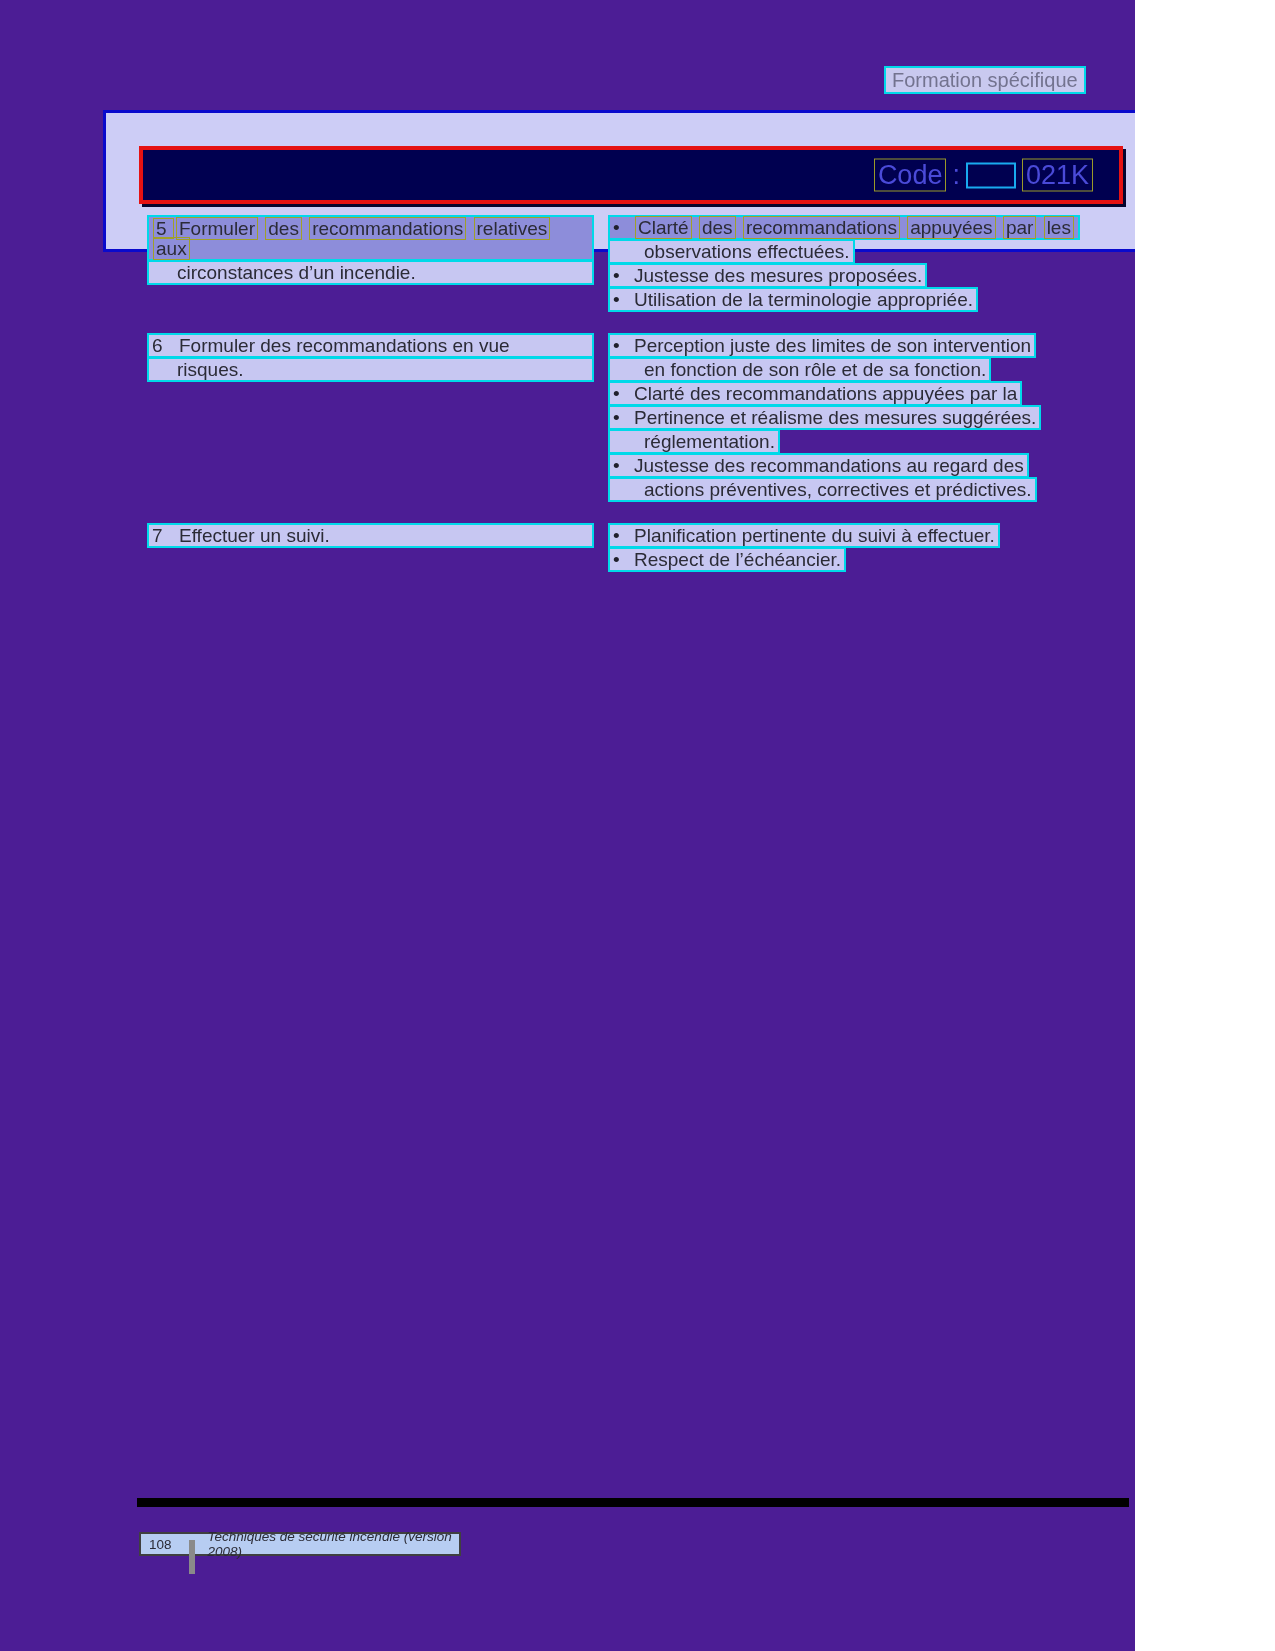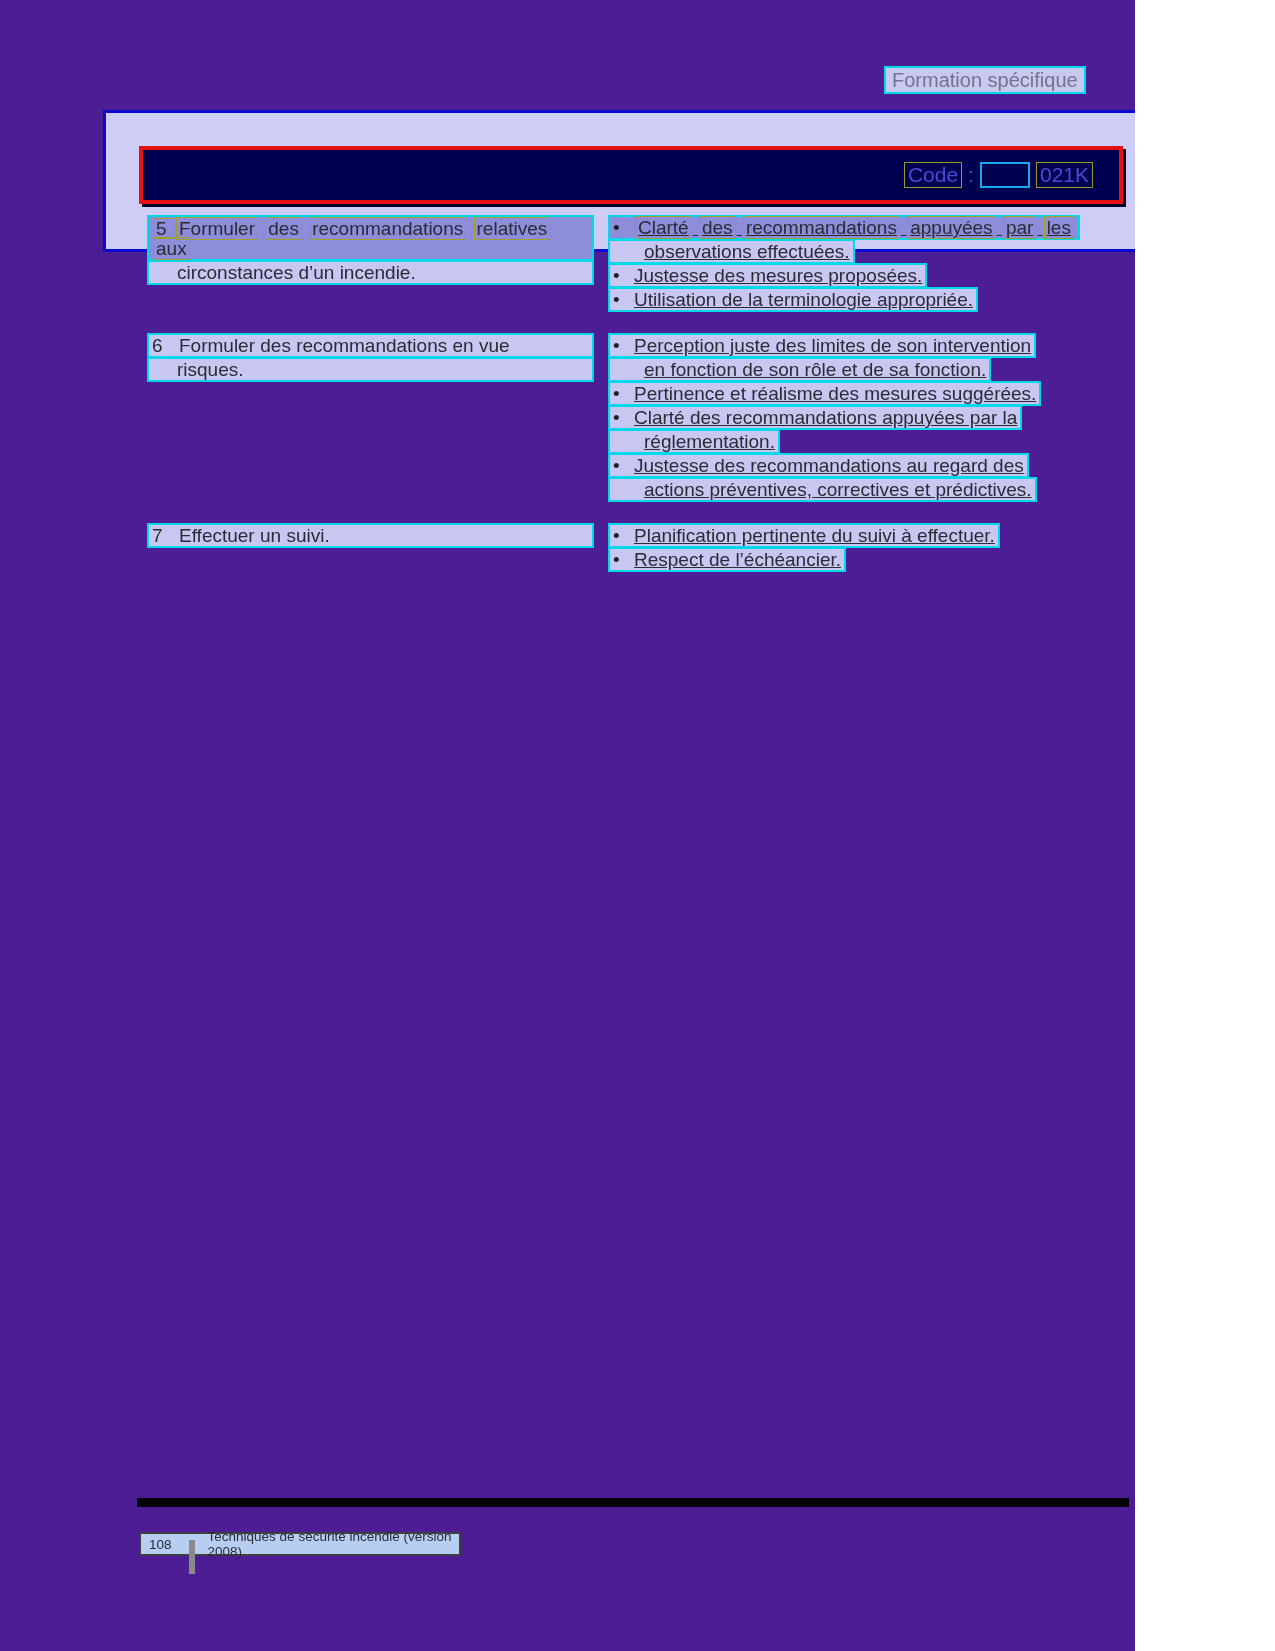--- a/index.html
+++ b/index.html
@@ -11,47 +11,47 @@
         background:#c9c9ef;border:2px solid #00d9e9;color:#73738f;
         font-size:20px;line-height:22px;}
 
   
   .panel{position:absolute;left:103px;top:110px;width:1059px;height:136px;
         background:#cdcdf6;border:3px solid #0a0acc;}
   .banner{position:absolute;left:33px;top:33px;width:976px;height:50px;
         background:#000050;border:4px solid #e51212;
         box-shadow:3px 3px 0 #05052e;}
   .code-line{position:absolute;right:26px;top:50%;transform:translateY(-50%);
-        display:flex;align-items:center;gap:6px;color:#4a4ad8;font-size:21px;}
+        display:flex;align-items:center;gap:6px;color:#4a4ad8;font-size:27px;}
   .olivebox{border:1px solid #9a9a28;padding:0 3px;}
   .code-field{width:46px;height:22px;border:2px solid #19aaee;background:#000050;}
 
   
   .content{position:absolute;left:147px;top:216px;width:965px;font-size:19px;}
   .item{display:flex;align-items:flex-start;margin-bottom:22px;}
   .left-col{width:447px;flex:none;}
   .right-col{width:504px;flex:none;margin-left:14px;}
   .line{display:block;line-height:19px;padding:1px 3px;margin-top:-1px;
         background:#c7c7f2;border:2px solid #00d9e9;box-sizing:border-box;color:#2b2b36;}
   .left-col .line{width:447px;}
   .left-col .cont{padding-left:28px;}
-  .right-col .line{width:max-content;max-width:504px;text-decoration:underline;}
+  .right-col .line{width:max-content;max-width:504px;}
   .right-col .cont{padding-left:34px;}
   .dark{background:#8d8dda;}
   .num{display:inline-block;min-width:15px;margin-right:12px;}
   .bullet{display:inline-block;width:21px;color:#20202c;}
   .wb{border:1px solid #a0a028;padding:0 2px;margin:0 1px;}
 
   
   .rule{position:absolute;left:137px;top:1498px;width:992px;height:9px;background:#000000;}
   .footer-row{position:absolute;left:139px;top:1532px;width:318px;height:20px;
         background:#b7cdf2;border:2px solid #404040;display:flex;align-items:center;
         font-size:13.5px;color:#2b2b36;}
   .footer-num{width:50px;padding-left:8px;}
-  .footer-title{padding-left:14px;}
+  .footer-title{font-style:italic;padding-left:14px;}
   .footer-bar{position:absolute;left:189px;top:1540px;width:6px;height:34px;background:#8a8a8a;}
 </style>
 </head>
 <body>
 
 <div class="page">
 
   <div class="header-tag">Formation spécifique</div>
 
   <div class="panel">
@@ -81,22 +81,22 @@
     </div>
 
     <div class="item">
       <div class="left-col">
         <span class="line"><span class="num">6</span><span>Formuler des recommandations en vue</span></span>
         <span class="line cont">risques.</span>
       </div>
       <div class="right-col">
         <span class="line"><span class="bullet">•</span><span>Perception juste des limites de son intervention</span></span>
         <span class="line cont">en fonction de son rôle et de sa fonction.</span>
+        <span class="line"><span class="bullet">•</span><span>Clarté des recommandations appuyées par la</span></span>
         <span class="line"><span class="bullet">•</span><span>Pertinence et réalisme des mesures suggérées.</span></span>
-        <span class="line"><span class="bullet">•</span><span>Clarté des recommandations appuyées par la</span></span>
         <span class="line cont">réglementation.</span>
         <span class="line"><span class="bullet">•</span><span>Justesse des recommandations au regard des</span></span>
         <span class="line cont">actions préventives, correctives et prédictives.</span>
       </div>
     </div>
 
     <div class="item">
       <div class="left-col">
         <span class="line"><span class="num">7</span><span>Effectuer un suivi.</span></span>
       </div>

